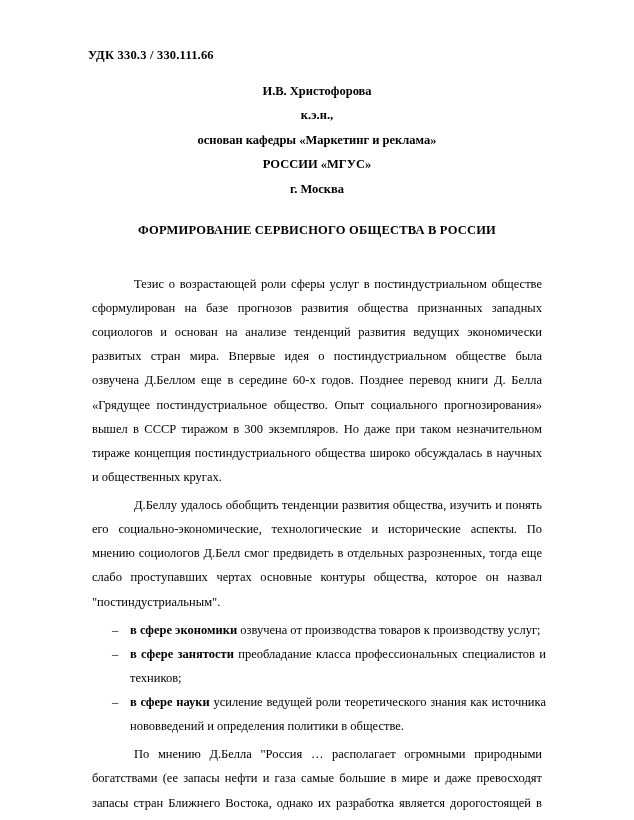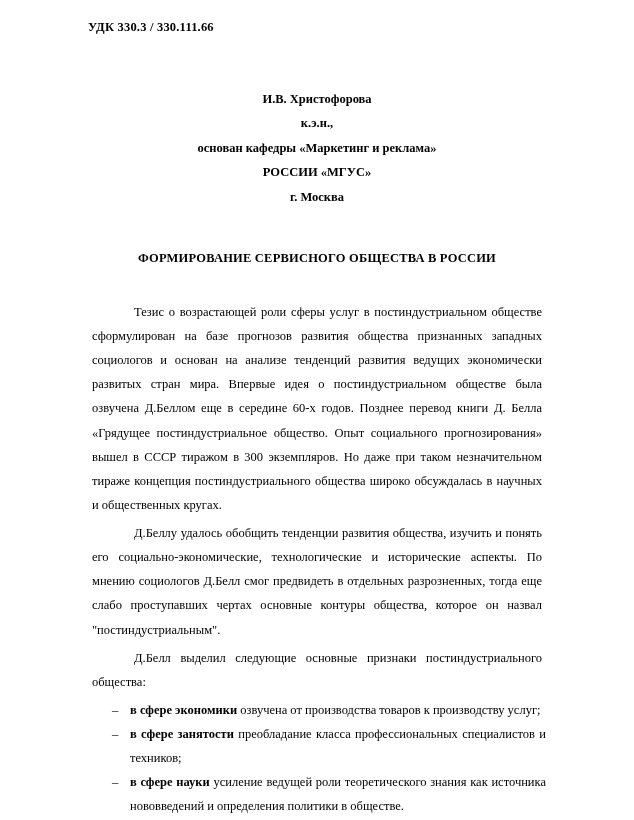--- a/index.html
+++ b/index.html
@@ -12,39 +12,39 @@
     height: 820px;
     font-family: "Liberation Serif", serif;
     color: #000000;
     overflow: hidden;
   }
   .page {
     position: relative;
     width: 634px;
     height: 820px;
     box-sizing: border-box;
-    padding: 20px 88px 0 88px;
+    padding: 48px 88px 0 88px;
   }
   .udk {
     font-size: 12.5px;
     font-weight: bold;
     letter-spacing: 0.2px;
     margin: 0 0 0 0;
   }
   .author-block {
-    margin-top: 52px;
+    margin-top: 16px;
     text-align: center;
   }
   .author-line {
     font-size: 12.5px;
     font-weight: bold;
     line-height: 1.95;
   }
   .doc-title {
-    margin-top: 42px;
+    margin-top: 22px;
     text-align: center;
     font-size: 12.5px;
     font-weight: bold;
     letter-spacing: 0.2px;
   }
   .body-block {
     margin-top: 34px;
   }
   p.para {
     margin: 4px;
@@ -89,21 +89,20 @@
     <div class="author-line">основан кафедры «Маркетинг и реклама»</div>
     <div class="author-line">РОССИИ «МГУС»</div>
     <div class="author-line">г. Москва</div>
   </div>
 
   <div class="doc-title">ФОРМИРОВАНИЕ СЕРВИСНОГО ОБЩЕСТВА В РОССИИ</div>
 
   <div class="body-block">
     <p class="para">Тезис о возрастающей роли сферы услуг в постиндустриальном обществе сформулирован на базе прогнозов развития общества признанных западных социологов и основан на анализе тенденций развития ведущих экономически развитых стран мира. Впервые идея о постиндустриальном обществе была озвучена Д.Беллом еще в середине 60-х годов. Позднее перевод книги Д. Белла «Грядущее постиндустриальное общество. Опыт социального прогнозирования» вышел в СССР тиражом в 300 экземпляров. Но даже при таком незначительном тираже концепция постиндустриального общества широко обсуждалась в научных и общественных кругах.</p>
     <p class="para">Д.Беллу удалось обобщить тенденции развития общества, изучить и понять его социально-экономические, технологические и исторические аспекты. По мнению социологов Д.Белл смог предвидеть в отдельных разрозненных, тогда еще слабо проступавших чертах основные контуры общества, которое он назвал "постиндустриальным".</p>
-    <p class="para">Д.Белл выделил следующие основные признаки постиндустриального общества:</p>
 
     <ul class="bullets">
       <li>
         <span class="dash">–</span>
         <b>в сфере экономики</b><span> озвучена от производства товаров к производству услуг;</span>
       </li>
       <li>
         <span class="dash">–</span>
         <b>в сфере занятости</b><span> преобладание класса профессиональных специалистов и техников;</span>
       </li>

